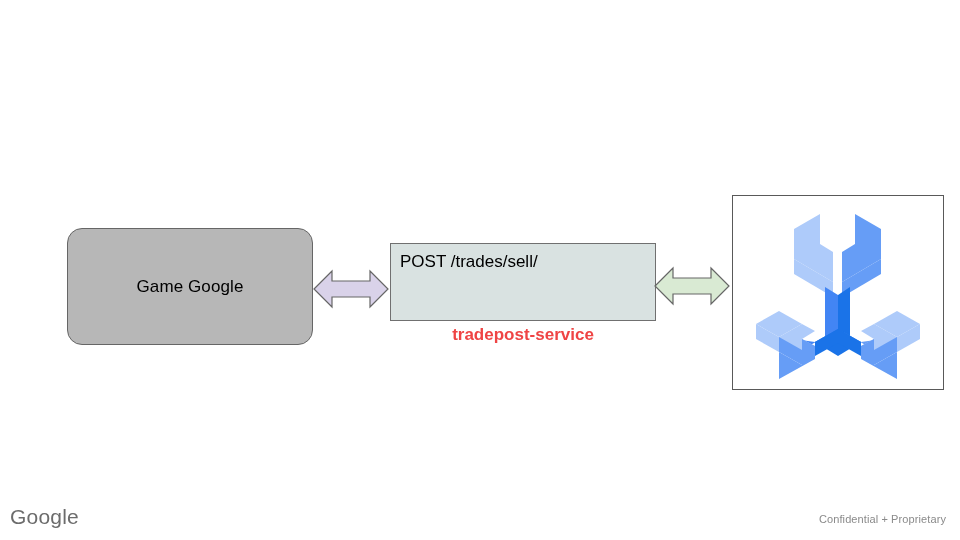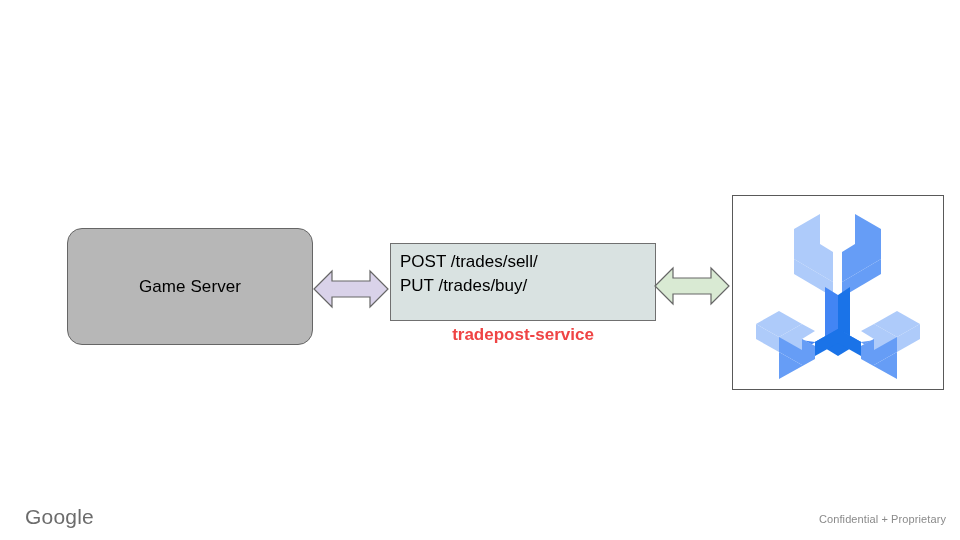--- a/index.html
+++ b/index.html
@@ -99,21 +99,21 @@
     display: block;
     position: absolute;
     left: 50%;
     top: 50%;
     transform: translate(-50%, -50%);
   }
 
   
   .footer-logo {
     position: absolute;
-    left: 25px;
+    left: 10px;
     top: 505px;
     font-size: 21px;
     color: #6c6c6c;
     letter-spacing: 0.2px;
     font-family: "Liberation Sans", sans-serif;
   }
   .footer-note {
     position: absolute;
     right: 14px;
     top: 513px;
@@ -122,32 +122,31 @@
     letter-spacing: 0.1px;
     white-space: nowrap;
   }
 </style>
 </head>
 <body>
 
 <div class="slide">
 
   <div class="game-server">
-    <span class="game-server-label">Game Server</span>
+    <span class="game-server-label">Game Google</span>
   </div>
 
   <div class="arrow arrow-left-conn">
     <svg width="76" height="46" viewBox="0 0 76 46" xmlns="http://www.w3.org/2000/svg">
       <polygon points="1,23 19,5 19,15 57,15 57,5 75,23 57,41 57,31 19,31 19,41" fill="#d9d2e9" stroke="#666666" stroke-width="1.2"></polygon>
     </svg>
   </div>
 
   <div class="service-box">
     <div class="service-line">POST /trades/sell/</div>
-    <div class="service-line">PUT /trades/buy/</div>
   </div>
   <div class="service-caption">tradepost-service</div>
 
   <div class="arrow arrow-right-conn">
     <svg width="76" height="46" viewBox="0 0 76 46" xmlns="http://www.w3.org/2000/svg">
       <polygon points="1,23 19,5 19,15 57,15 57,5 75,23 57,41 57,31 19,31 19,41" fill="#d9ead3" stroke="#666666" stroke-width="1.2"></polygon>
     </svg>
   </div>
 
   <div class="logo-frame">

